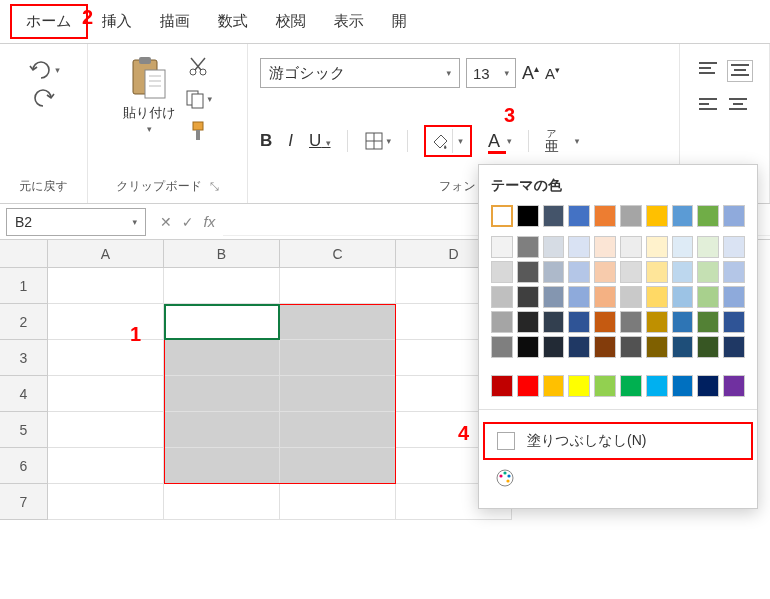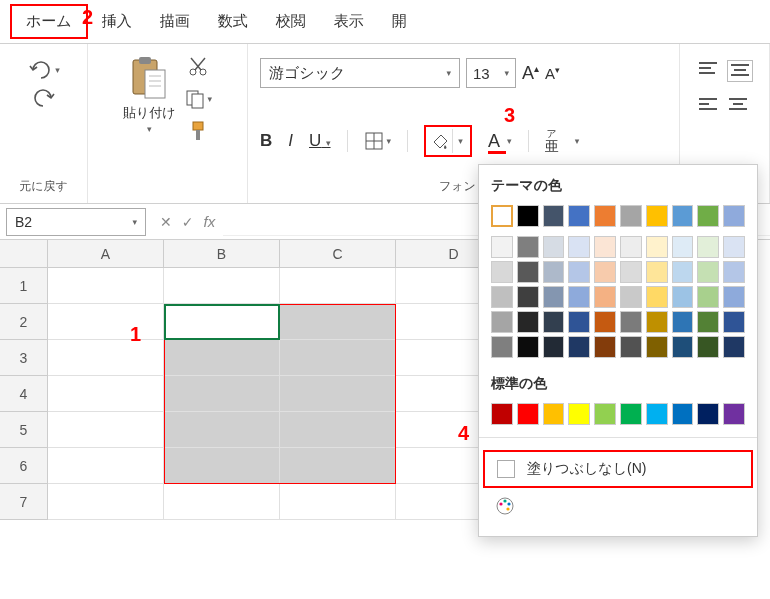--- a/index.html
+++ b/index.html
@@ -128,20 +128,24 @@
             <span class="caret">▾</span>
           </div>
         <div>
             <svg width="22" height="22" viewBox="0 0 22 22">
               <rect x="6" y="2" width="10" height="8" fill="#e8a33d" stroke="#a06a1a"></rect>
               <rect x="9" y="10" width="4" height="10" fill="#888"></rect>
             </svg>
           </div>
       </div>
     </div>
+    <div class="group-label">
+        <span>クリップボード</span>
+        <span class="launcher">⤡</span>
+      </div>
   </div>
 
   <div class="group g-font">
     <div class="font-row1">
       <div class="font-name">
           <span>游ゴシック</span>
           <span class="caret">▾</span>
         </div>
       <div class="font-size">
           <span>13</span>
@@ -380,21 +384,20 @@
         <div class="swatch" style="background: rgb(31, 56, 100);"></div>
         <div class="swatch" style="background: rgb(131, 60, 11);"></div>
         <div class="swatch" style="background: rgb(82, 82, 82);"></div>
         <div class="swatch" style="background: rgb(127, 96, 0);"></div>
         <div class="swatch" style="background: rgb(30, 78, 121);"></div>
         <div class="swatch" style="background: rgb(55, 86, 35);"></div>
         <div class="swatch" style="background: rgb(31, 56, 100);"></div>
       </div>
     </div>
   <div style="height:14px"></div>
-  <div class="pop-title">標準の色</div>
   <div id="std-row" class="swatch-row">
       <div class="swatch" style="background: rgb(192, 0, 0);"></div>
       <div class="swatch" style="background: rgb(255, 0, 0);"></div>
       <div class="swatch" style="background: rgb(255, 192, 0);"></div>
       <div class="swatch" style="background: rgb(255, 255, 0);"></div>
       <div class="swatch" style="background: rgb(146, 208, 80);"></div>
       <div class="swatch" style="background: rgb(0, 176, 80);"></div>
       <div class="swatch" style="background: rgb(0, 176, 240);"></div>
       <div class="swatch" style="background: rgb(0, 112, 192);"></div>
       <div class="swatch" style="background: rgb(0, 32, 96);"></div>

